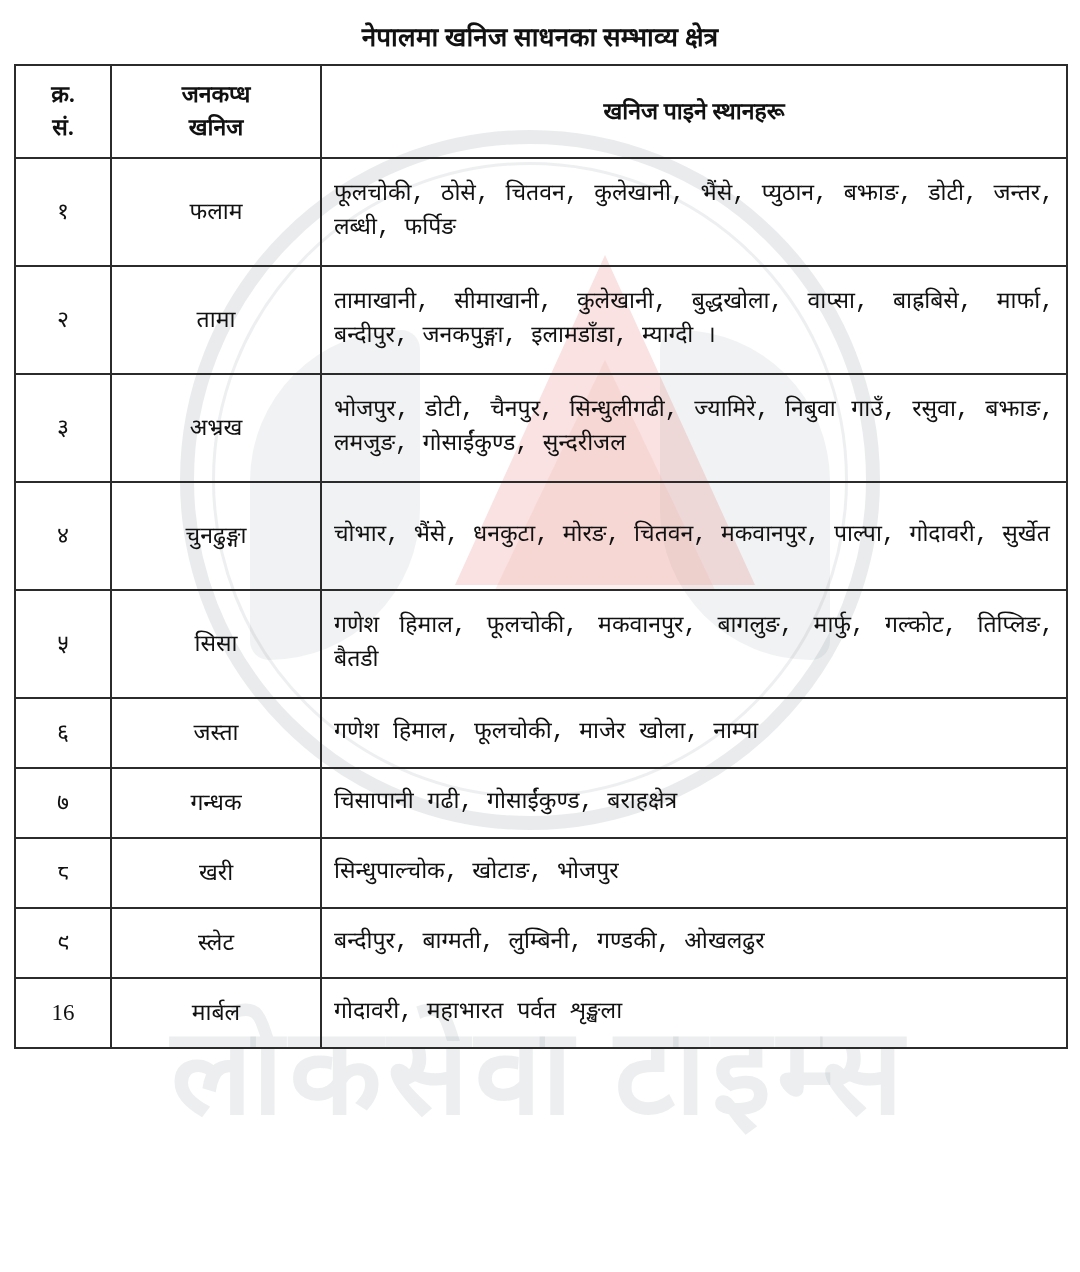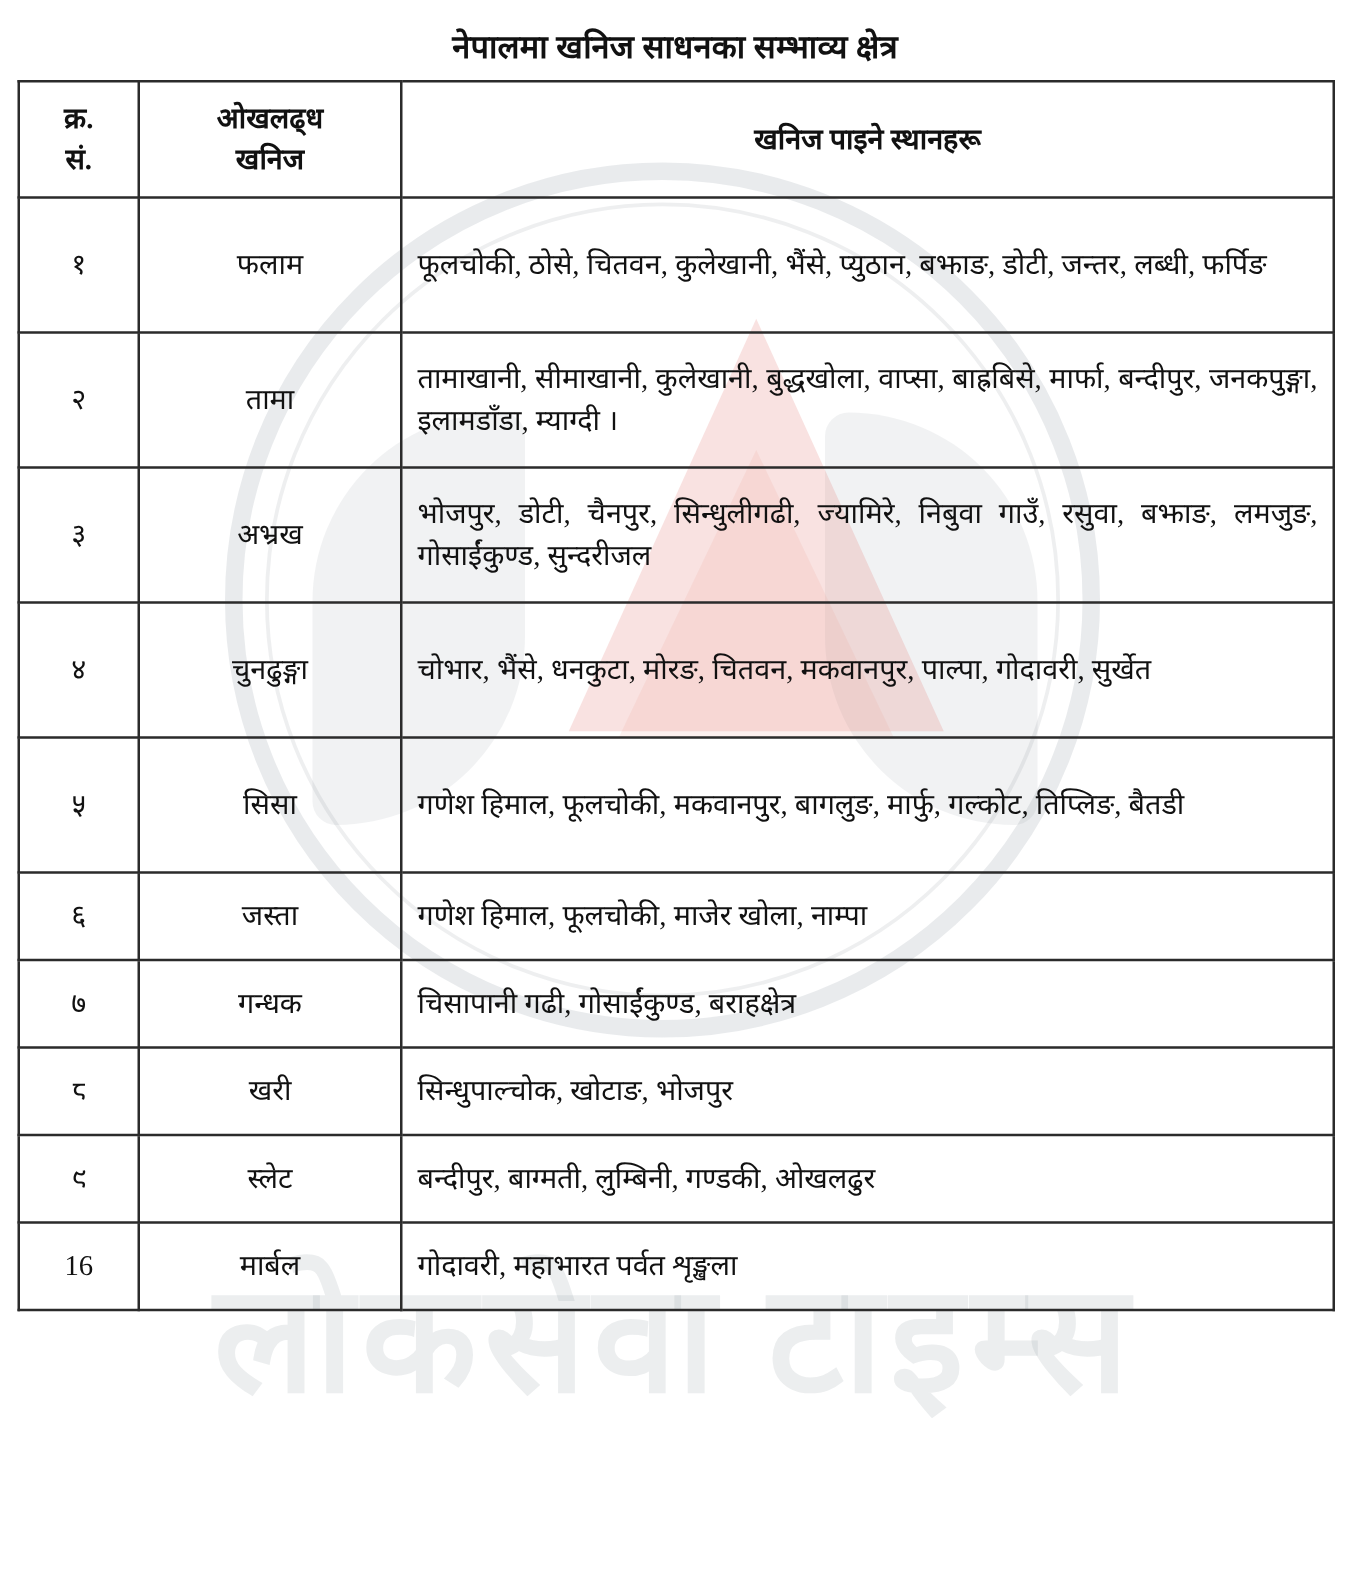--- a/index.html
+++ b/index.html
@@ -151,20 +151,21 @@
     font-size: 24px;
   }
   td.mineral {
     text-align: center;
     font-size: 24px;
   }
   td.places {
     text-align: justify;
     text-align-last: left;
     font-size: 23px;
+    font-family: Liberation Mono, monospace;
   }
   tr.tall td { height: 86px; }
   tr.short td { height: 48px; }
 </style>
 </head>
 <body>
 
 <div class="watermark">
   <div class="wm-circle"></div>
   <div class="wm-circle-inner"></div>
@@ -187,21 +188,21 @@
       <col class="c-mineral">
       <col class="c-places">
     </colgroup>
     <thead>
       <tr>
         <th>
           <div>क्र.</div>
           <div>सं.</div>
         </th>
         <th>
-          <div>ओखलढ्ध</div>
+          <div>जनकप्ध</div>
           <div>खनिज</div>
         </th>
         <th>खनिज पाइने स्थानहरू</th>
       </tr>
     </thead>
     <tbody>
       <tr class="tall">
         <td class="sn">१</td>
         <td class="mineral">फलाम</td>
         <td class="places">फूलचोकी, ठोसे, चितवन, कुलेखानी, भैंसे, प्युठान, बझाङ, डोटी, जन्तर, लब्धी, फर्पिङ</td>

